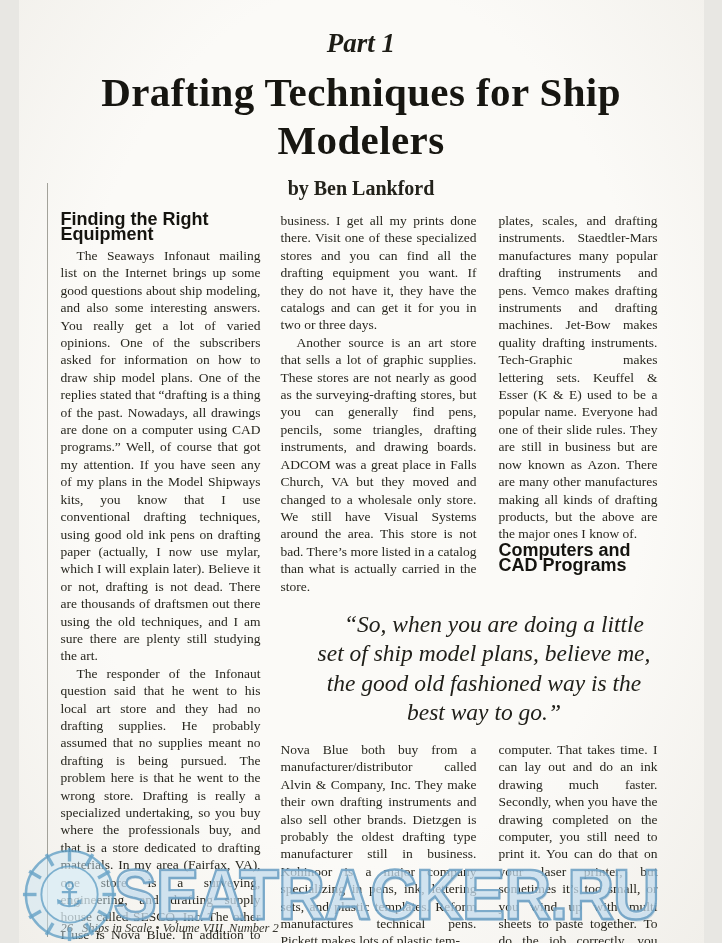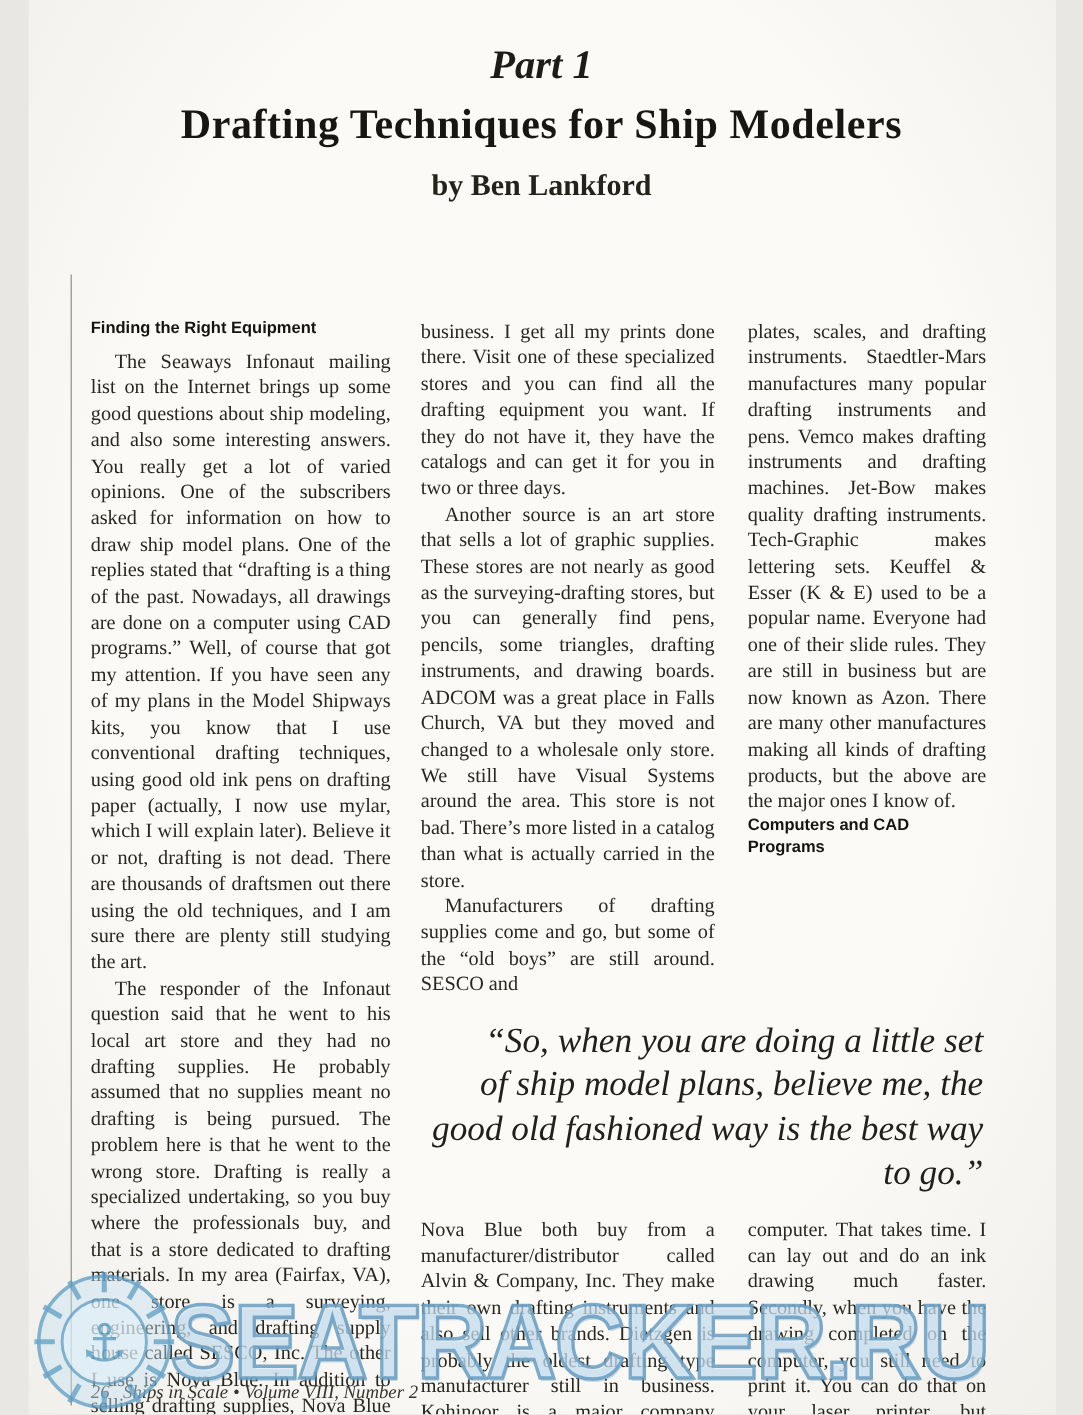--- a/index.html
+++ b/index.html
@@ -12,47 +12,47 @@
     font-family:"Liberation Serif", serif;
     color:#28271f;
   }
   .edge-line {
     position:absolute; left:28px; top:183px; bottom:6px; width:1px;
     background:#a3a29a;
   }
   
   .title-block { position:absolute; top:28px; left:0; right:0; text-align:center; }
   .part-label { font-size:27px; font-weight:bold; font-style:italic; color:#1d1c16; }
-  .page-title { font-size:28px; font-weight:bold; margin-top:9px; letter-spacing:0.4px; color:#171611; }
+  .page-title { font-size:41px; font-weight:bold; margin-top:9px; letter-spacing:0.4px; color:#171611; }
   .byline { font-size:20px; font-weight:bold; margin-top:13px; color:#23221b; }
   
   .content {
     position:absolute; left:42px; right:46px; top:212px;
     display:flex;
   }
   .colsz { font-size:13.5px; line-height:17.4px; text-align:justify; }
   .col-1 { width:200px; margin-right:20px; flex:none; }
   .right-area { flex:1; display:flex; flex-direction:column; }
   .row { display:flex; }
   .subcol-2 { width:196px; margin-right:22px; flex:none; }
   .subcol-3 { flex:1; }
   .section-heading {
     font-family:"Liberation Sans", sans-serif;
-    font-weight:bold; font-size:11px; line-height:15px;
+    font-weight:bold; font-size:18px; line-height:15px;
     margin:0 0 5px 0; color:#15140f; text-align:left;
   }
   .section-heading.spaced { }
   p.body-para { margin:0; }
   p.indent { text-indent:16px; }
   
   .pull-quote {
     font-style:italic; font-size:23.5px; line-height:29.5px;
     color:#21201a;
     padding:15px 2px 13px 0;
-    text-indent:20px; text-align:right;
+    text-indent:20px; text-align:center;margin-left:32px;
   }
   
   .footer {
     position:absolute; left:42px; bottom:7px;
     font-size:12.5px; font-style:italic; color:#35342c;
     z-index:1;
   }
   .footer .pgnum { margin-right:9px; }
   
   .watermark {
@@ -94,21 +94,20 @@
       <p class="body-para indent">The Seaways Infonaut mailing list on the Internet brings up some good questions about ship modeling, and also some interesting answers. You really get a lot of varied opinions. One of the subscribers asked for information on how to draw ship model plans. One of the replies stated that “drafting is a thing of the past. Nowadays, all drawings are done on a computer using CAD programs.” Well, of course that got my attention. If you have seen any of my plans in the Model Shipways kits, you know that I use conventional drafting techniques, using good old ink pens on drafting paper (actually, I now use mylar, which I will explain later). Believe it or not, drafting is not dead. There are thousands of draftsmen out there using the old techniques, and I am sure there are plenty still studying the art.</p>
       <p class="body-para indent">The responder of the Infonaut question said that he went to his local art store and they had no drafting supplies. He probably assumed that no supplies meant no drafting is being pursued. The problem here is that he went to the wrong store. Drafting is really a specialized undertaking, so you buy where the professionals buy, and that is a store dedicated to drafting materials. In my area (Fairfax, VA), one store is a surveying, engineering, and drafting supply house called SESCO, Inc. The other I use is Nova Blue. In addition to selling drafting supplies, Nova Blue does reprographic work which is their primary</p>
     </div>
 
     <div class="right-area">
 
       <div class="row">
         <div class="colsz subcol-2">
           <p class="body-para">business. I get all my prints done there. Visit one of these specialized stores and you can find all the drafting equipment you want. If they do not have it, they have the catalogs and can get it for you in two or three days.</p>
           <p class="body-para indent">Another source is an art store that sells a lot of graphic supplies. These stores are not nearly as good as the surveying-drafting stores, but you can generally find pens, pencils, some triangles, drafting instruments, and drawing boards. ADCOM was a great place in Falls Church, VA but they moved and changed to a wholesale only store. We still have Visual Systems around the area. This store is not bad. There’s more listed in a catalog than what is actually carried in the store.</p>
-          <p class="body-para indent">Manufacturers of drafting supplies come and go, but some of the “old boys” are still around. SESCO and</p>
         </div>
         <div class="colsz subcol-3">
           <p class="body-para">plates, scales, and drafting instruments. Staedtler-Mars manufactures many popular drafting instruments and pens. Vemco makes drafting instruments and drafting machines. Jet-Bow makes quality drafting instruments. Tech-Graphic makes lettering sets. Keuffel &amp; Esser (K &amp; E) used to be a popular name. Everyone had one of their slide rules. They are still in business but are now known as Azon. There are many other manufactures making all kinds of drafting products, but the above are the major ones I know of.</p>
           <h3 class="section-heading spaced">Computers and CAD Programs</h3>
         </div>
       </div>
 
       <div class="pull-quote">“So, when you are doing a little set of ship model plans, believe me, the good old fashioned way is the best way to go.”</div>
 
       <div class="row">

